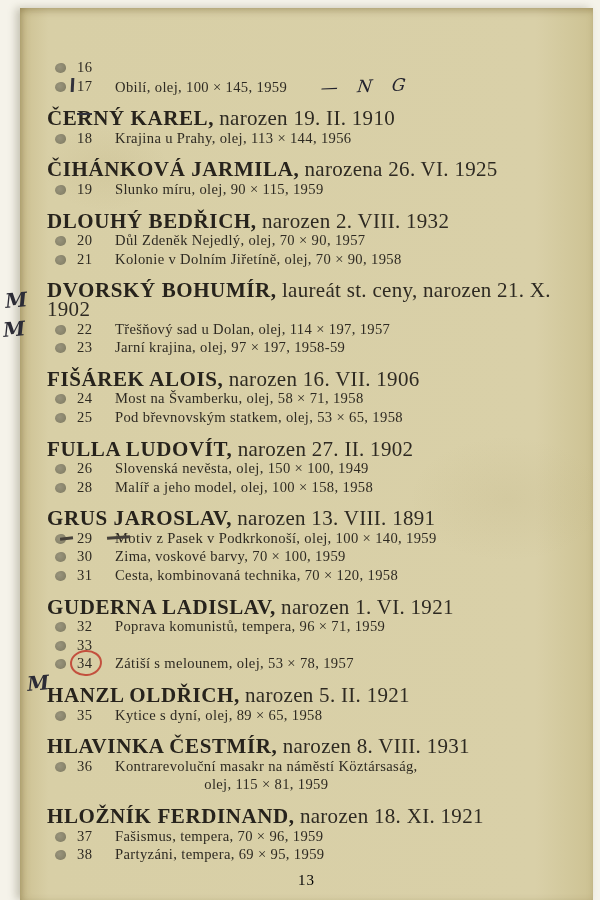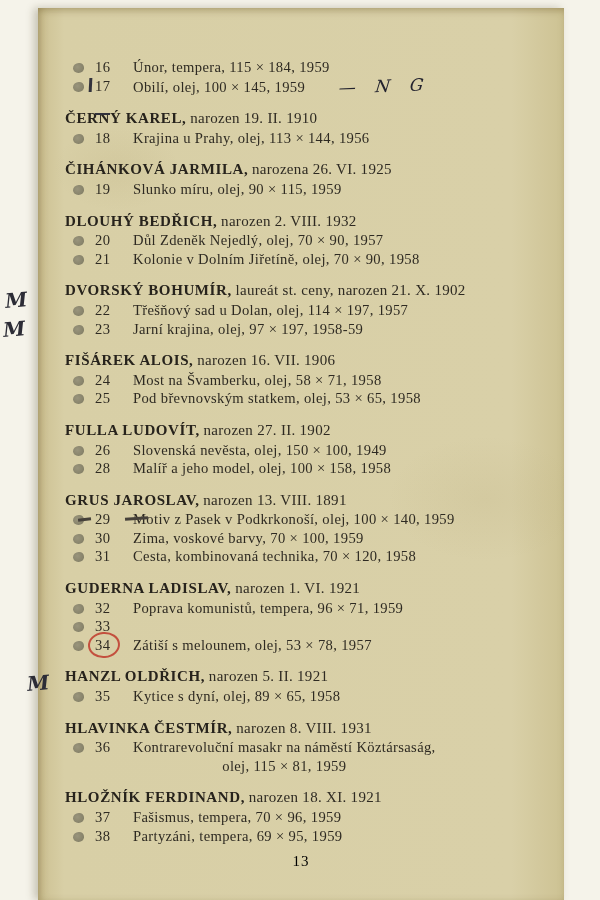--- a/index.html
+++ b/index.html
@@ -2,34 +2,34 @@
 <html><head>
 <meta charset="utf-8">
 <style>
   html,body{margin:0;padding:0;}
   body{
     width:600px;height:900px;overflow:hidden;position:relative;
     background:#f5f3ea;
     font-family:"Liberation Serif", serif;
   }
   .paper{
-    position:absolute;left:38px;top:8px;width:526px;height:892px;
+    position:absolute;left:20px;top:8px;width:573px;height:892px;
     background-image:
       radial-gradient(ellipse 90px 60px at 15% 18%, rgba(140,120,60,.08), transparent 70%),
       radial-gradient(ellipse 140px 90px at 85% 55%, rgba(140,120,60,.07), transparent 70%),
       linear-gradient(90deg,#ccc091 0%, #d8cfa6 5%, #d9d0a8 90%, #cdc293 100%);
     box-shadow:
       -4px 0 8px rgba(60,50,20,.25),
       inset 0 5px 9px -3px rgba(100,80,30,.35),
       inset 5px 0 9px -3px rgba(100,80,30,.3);
   }
   .content{padding:50px 24px 0 27px;color:#2e2a22;}
   .sec{margin-top:13px;}
   .sec:first-child{margin-top:0;}
-  h2{margin:0 0 1px 0;font-size:15px;line-height:18.6px;font-weight:normal;}
+  h2{margin:0 0 1px 0;font-size:21px;line-height:18.6px;font-weight:normal;}
   .hname{font-weight:bold;letter-spacing:.6px;color:#27231c;}
   .hinfo{letter-spacing:.3px;}
   .row{display:flex;align-items:flex-start;line-height:18.6px;font-size:14.6px;letter-spacing:.35px;padding-left:8px;}
   .dot{
     flex:0 0 auto;width:11px;height:10px;margin-top:5px;margin-right:11px;
     border-radius:55% 45% 50% 50%;
     background:radial-gradient(circle at 40% 40%, #8a8672, #686550);
     opacity:.8;
   }
   .num-wrap{flex:0 0 auto;width:25px;margin-right:13px;position:relative;display:inline-block;}
@@ -83,21 +83,20 @@
 </style>
 </head>
 <body>
 
 <div class="paper">
   <div class="content" id="catalog">
       <section class="sec">
         <div class="row m-dot">
           <span class="dot"></span>
           <span class="num-wrap"><span class="num">16</span></span>
-          <span class="txtbox"><span class="txt">Únor, tempera, 115 × 184, 1959</span></span>
         </div>
         <div class="row m-dot m-pen">
           <span class="dot"></span>
           <span class="num-wrap"><span class="num">17</span></span>
           <span class="txtbox"><span class="txt">Obilí, olej, 100 × 145, 1959</span><span class="handwrite">— N G</span></span>
         </div>
       </section>
       <section class="sec">
         <h2><span class="hname">ČERNÝ KAREL,</span> <span class="hinfo">narozen 19. II. 1910</span></h2>
         <div class="row m-dot">

